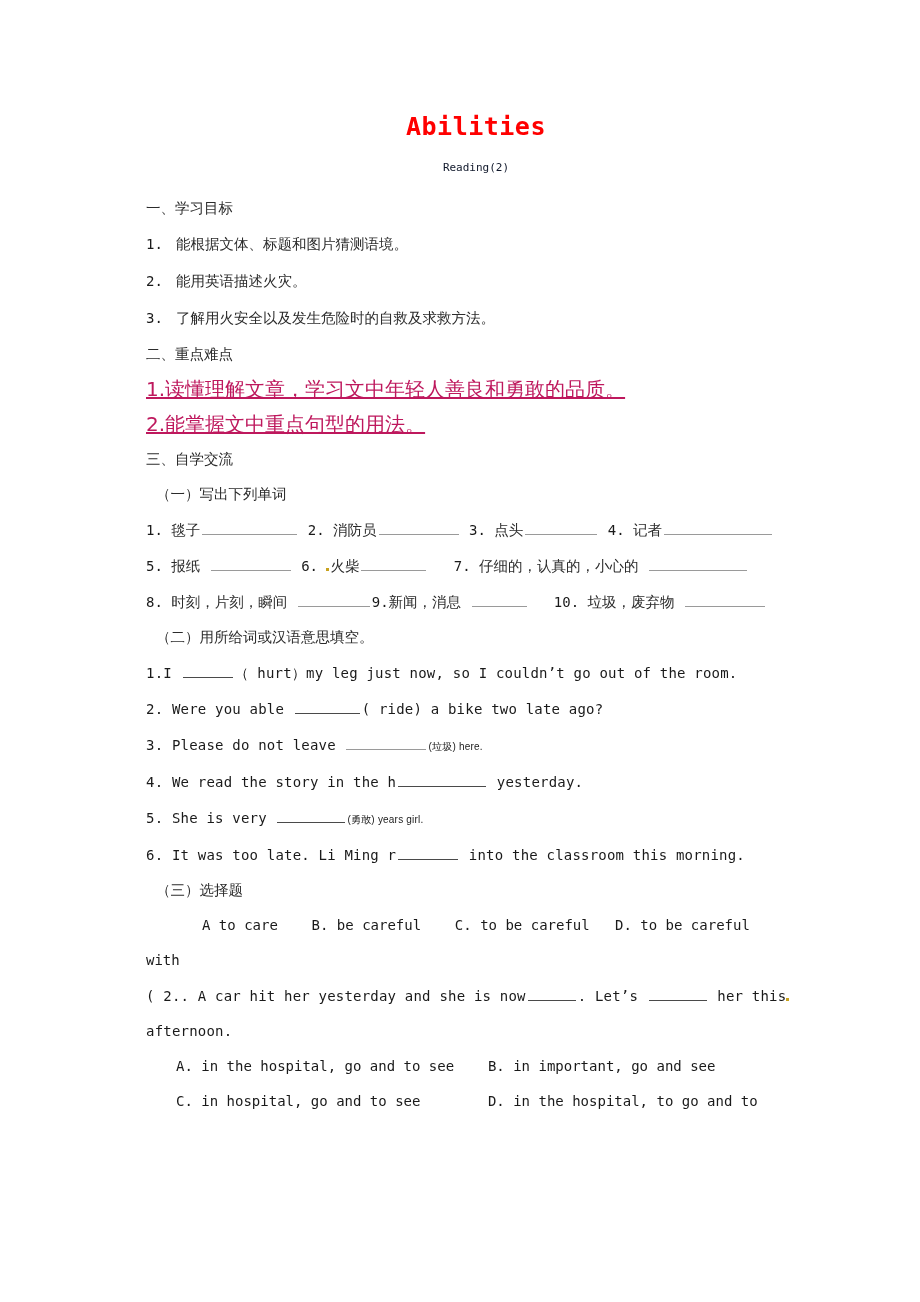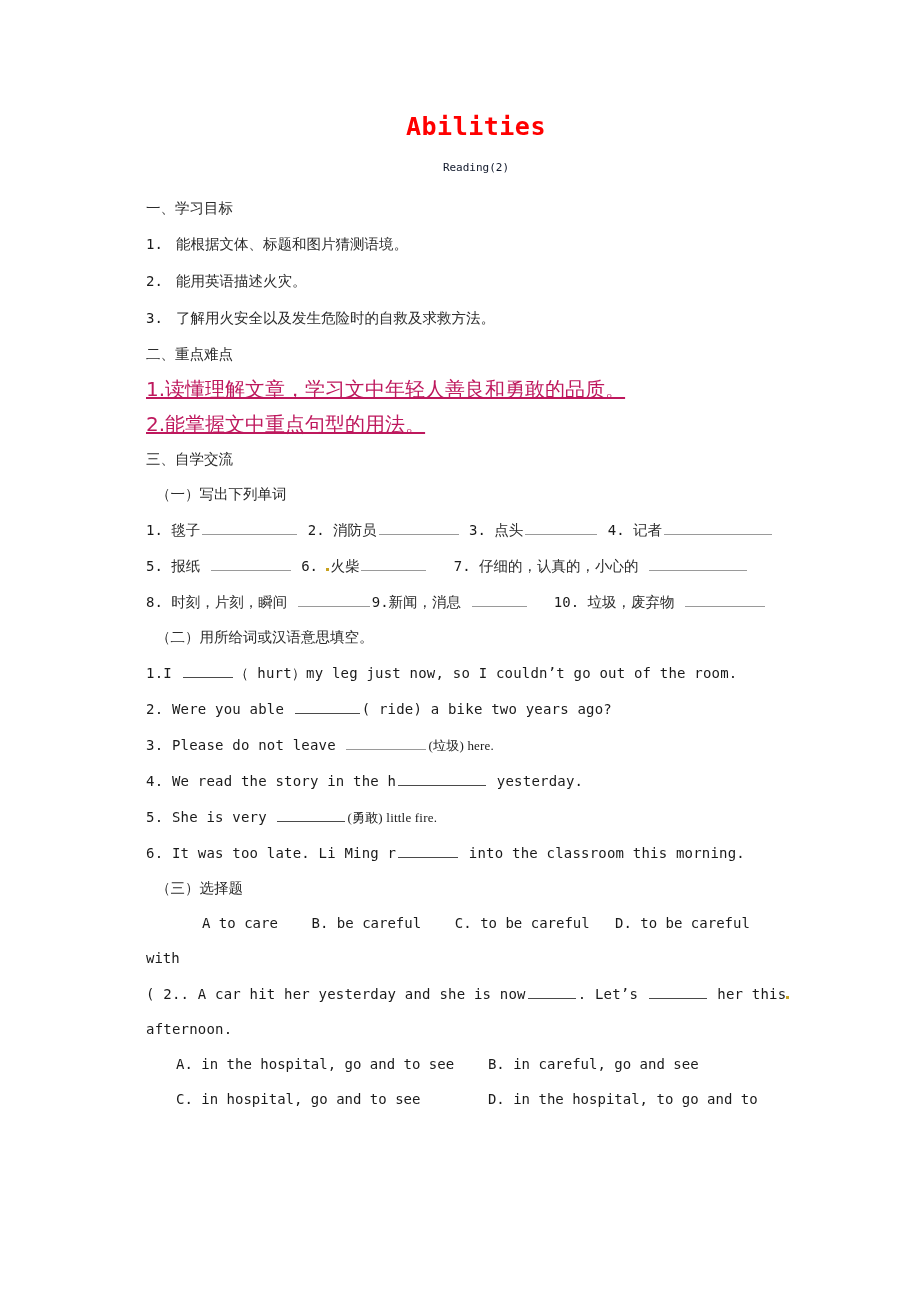--- a/index.html
+++ b/index.html
@@ -61,22 +61,22 @@
   }
   .mix {
     font-family: "DejaVu Sans Mono", "Liberation Mono", monospace;
     font-size: 14px;
     line-height: 17px;
     color: #1a1a1a;
     margin: 0 0 18px 0;
     letter-spacing: 0.2px;
   }
   .mix .cnword, .en .cnword {
-    font-family: Liberation Serif, serif;
-    font-size: 13px;
+    font-family: Liberation Sans, sans-serif;
+    font-size: 10px;
   }
 
   .heading-cn {
     font-family: "DejaVu Sans", "Liberation Sans", sans-serif;
     font-size: 14.5px;
     line-height: 17px;
     color: #2b2b2b;
     margin: 0 0 18px 0;
   }
 
@@ -197,39 +197,39 @@
       <span>8.</span>
       <span class="cnword">时刻，片刻，瞬间</span>&nbsp;<span class="blank" style="width:72px"></span><span>9.</span><span class="cnword">新闻，消息</span>&nbsp;<span class="blank" style="width:55px"></span>
       &nbsp;&nbsp;<span>10.</span>
       <span class="cnword">垃圾，废弃物</span>&nbsp;<span class="blank" style="width:80px"></span>
     </div>
 
     <div class="heading-cn para-indent">（二）用所给词或汉语意思填空。</div>
 
     <div class="mix"><span>1.I </span><span class="blank solid" style="width:50px"></span><span>（ hurt）my leg just now, so I couldn’t go out of the room.</span></div>
 
-    <div class="mix"><span>2. Were you able </span><span class="blank solid" style="width:65px"></span><span>( ride) a bike two years ago?</span></div>
+    <div class="mix"><span>2. Were you able </span><span class="blank solid" style="width:65px"></span><span>( ride) a bike two late ago?</span></div>
 
     <div class="mix"><span>3. Please do not leave </span><span class="blank" style="width:80px"></span><span class="cnword">(垃圾) here.</span></div>
 
     <div class="mix"><span>4. We read the story in the h</span><span class="blank solid" style="width:88px"></span><span> yesterday.</span></div>
 
-    <div class="mix"><span>5. She is very </span><span class="blank solid" style="width:68px"></span><span class="cnword">(勇敢) little fire.</span></div>
+    <div class="mix"><span>5. She is very </span><span class="blank solid" style="width:68px"></span><span class="cnword">(勇敢) years girl.</span></div>
 
     <div class="mix"><span>6. It was too late.  Li Ming  r</span><span class="blank solid" style="width:60px"></span><span> into the classroom this morning.</span></div>
 
     <div class="heading-cn para-indent">（三）选择题</div>
 
 
     <div class="choice-line indent-lg"><span>A to care    B. be careful    C. to be careful   D. to be careful</span></div>
 
     <div class="choice-line"><span>with</span></div>
 
     <div class="mix"><span>(     2.. A car hit her yesterday and she is now</span><span class="blank solid" style="width:48px"></span><span>. Let’s  </span><span class="blank solid" style="width:58px"></span><span> her this</span><span class="mark-dot tiny"></span></div>
 
     <div class="mix"><span>afternoon.</span></div>
 
-    <div class="choice-line indent-sm"><span>A. in the hospital, go and to see</span>    <span>B. in careful, go and see</span></div>
+    <div class="choice-line indent-sm"><span>A. in the hospital, go and to see</span>    <span>B. in important, go and see</span></div>
 
     <div class="choice-line indent-sm"><span>C. in hospital, go and to see</span>        <span>D. in the hospital, to go and to</span></div>
 
   </div>
 </div>
 
 </body></html>

